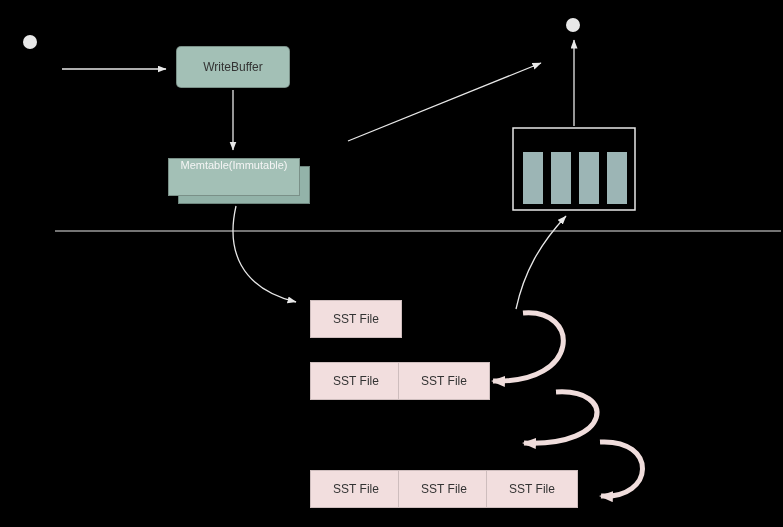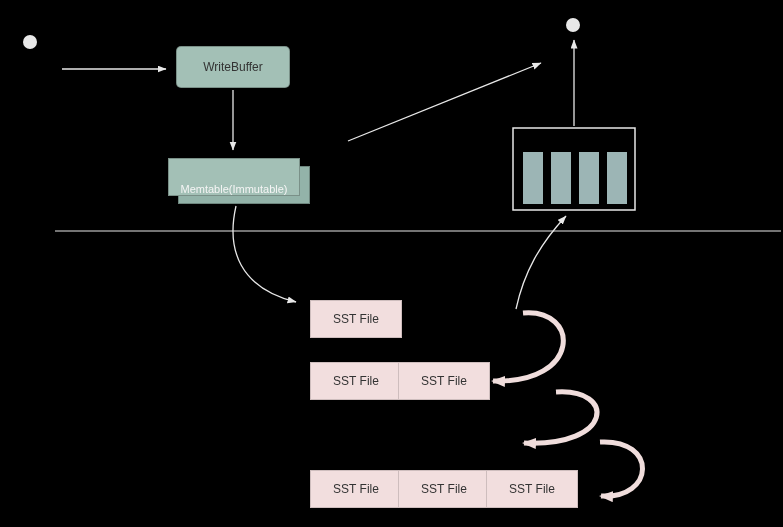--- a/index.html
+++ b/index.html
@@ -62,21 +62,21 @@
     box-sizing: border-box;
   }
   .memtable-main {
     position: absolute;
     left: 0; top: 0;
     width: 132px; height: 38px;
     background: var(--node-green, #a3c0b6);
     border: 1px solid rgba(0,0,0,0.25);
     box-sizing: border-box;
     display: flex;
-    align-items: flex-end;
+    align-items: flex-start;
     justify-content: center;
     font-size: 11px;
     color: var(--text-light, #f5f5f5);
   }
   .sst {
     width: 92px; height: 38px;
     background: var(--node-pink, #f2dede);
     border: 1px solid rgba(0,0,0,0.15);
     color: var(--text-dark, #333333);
   }

